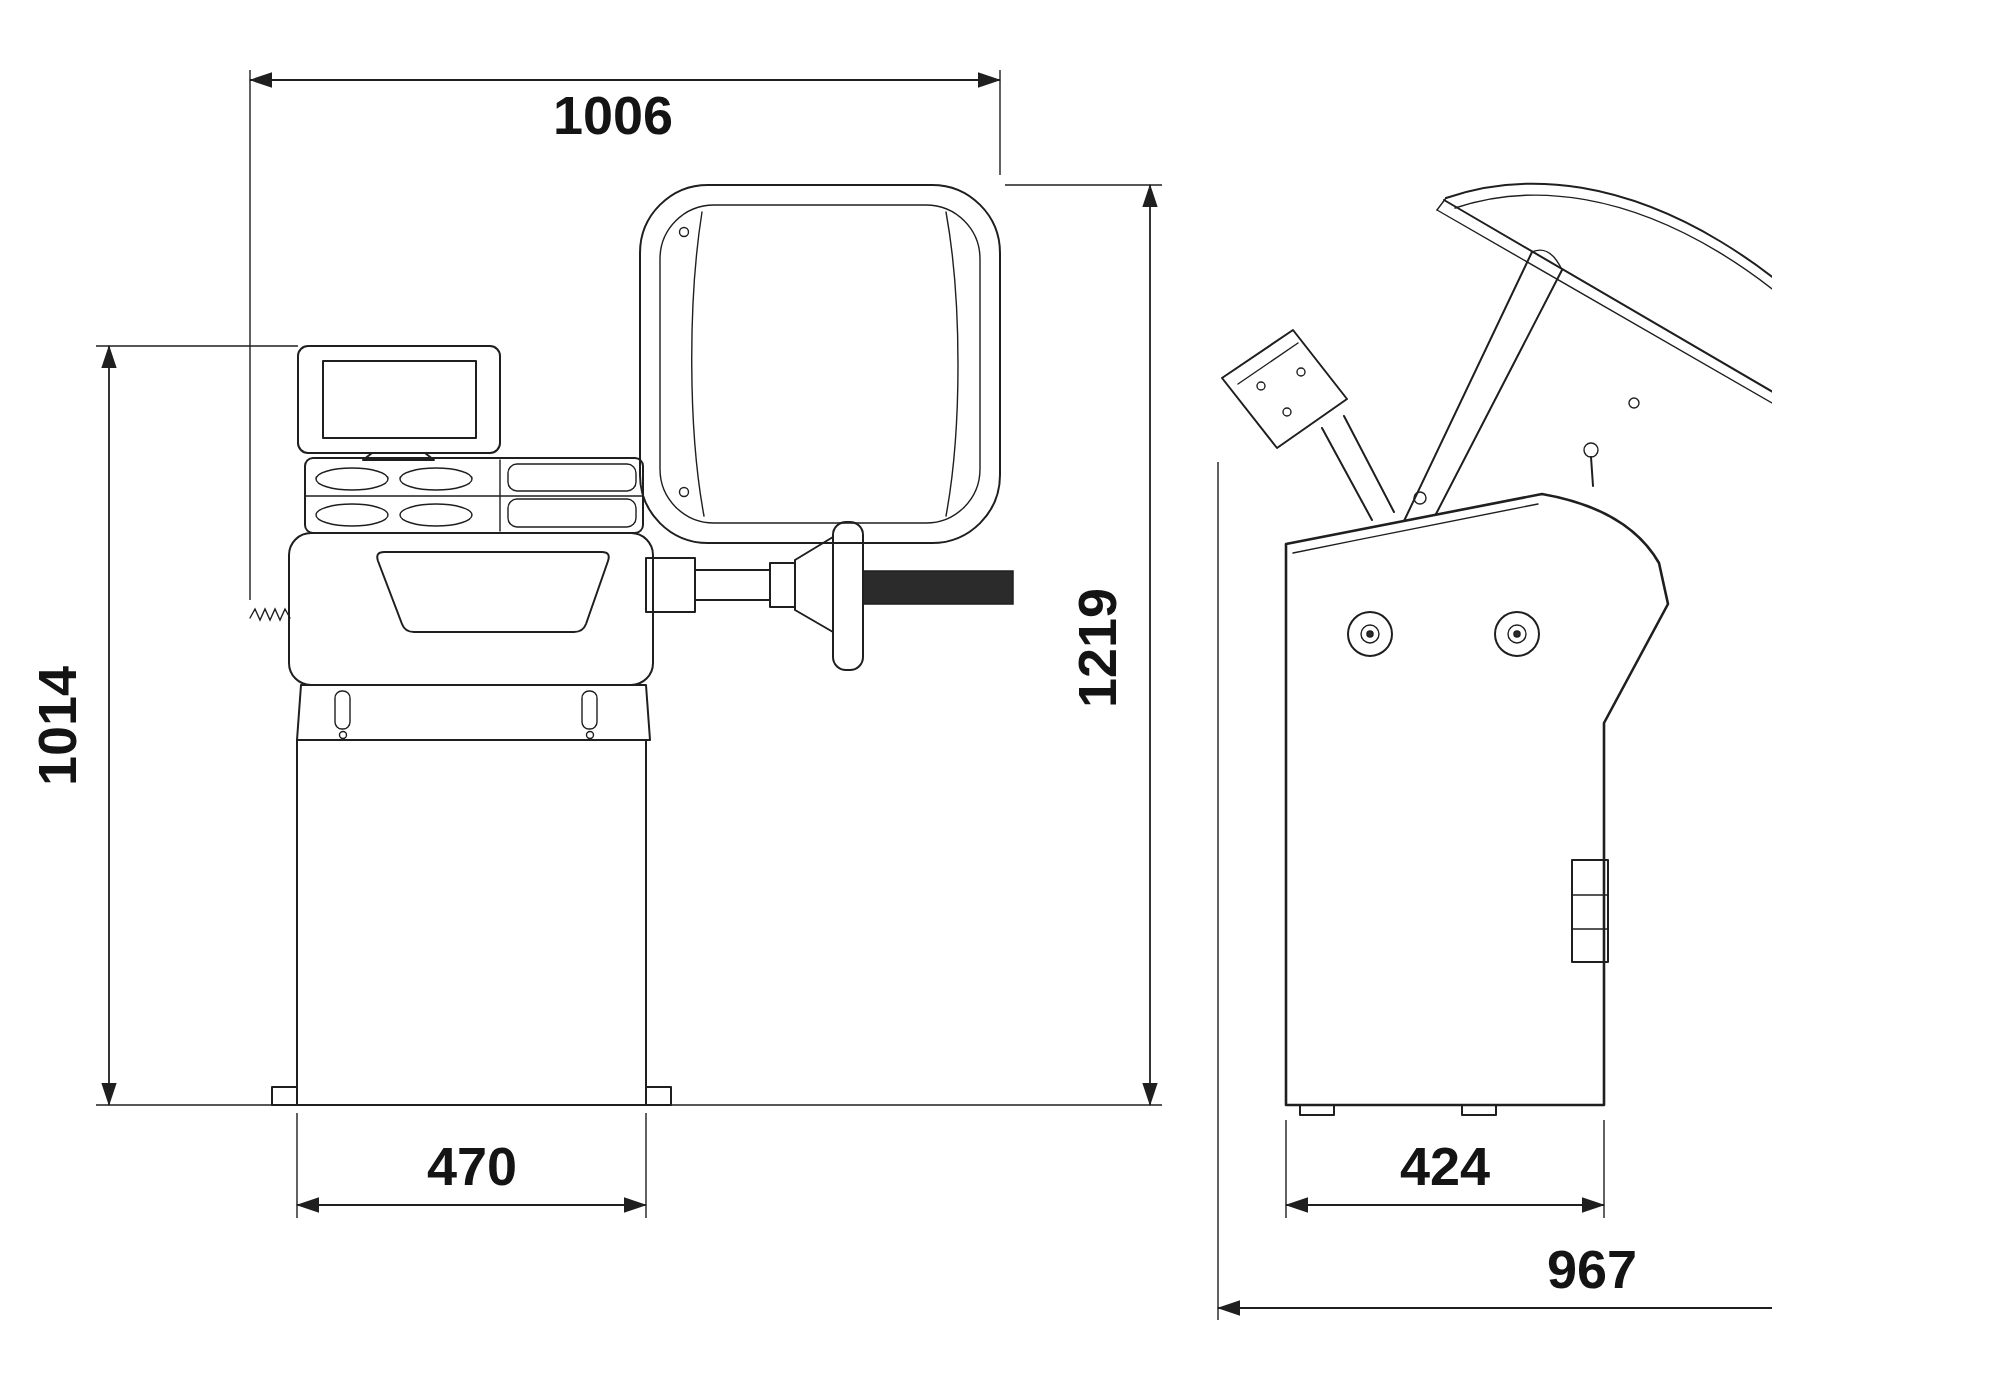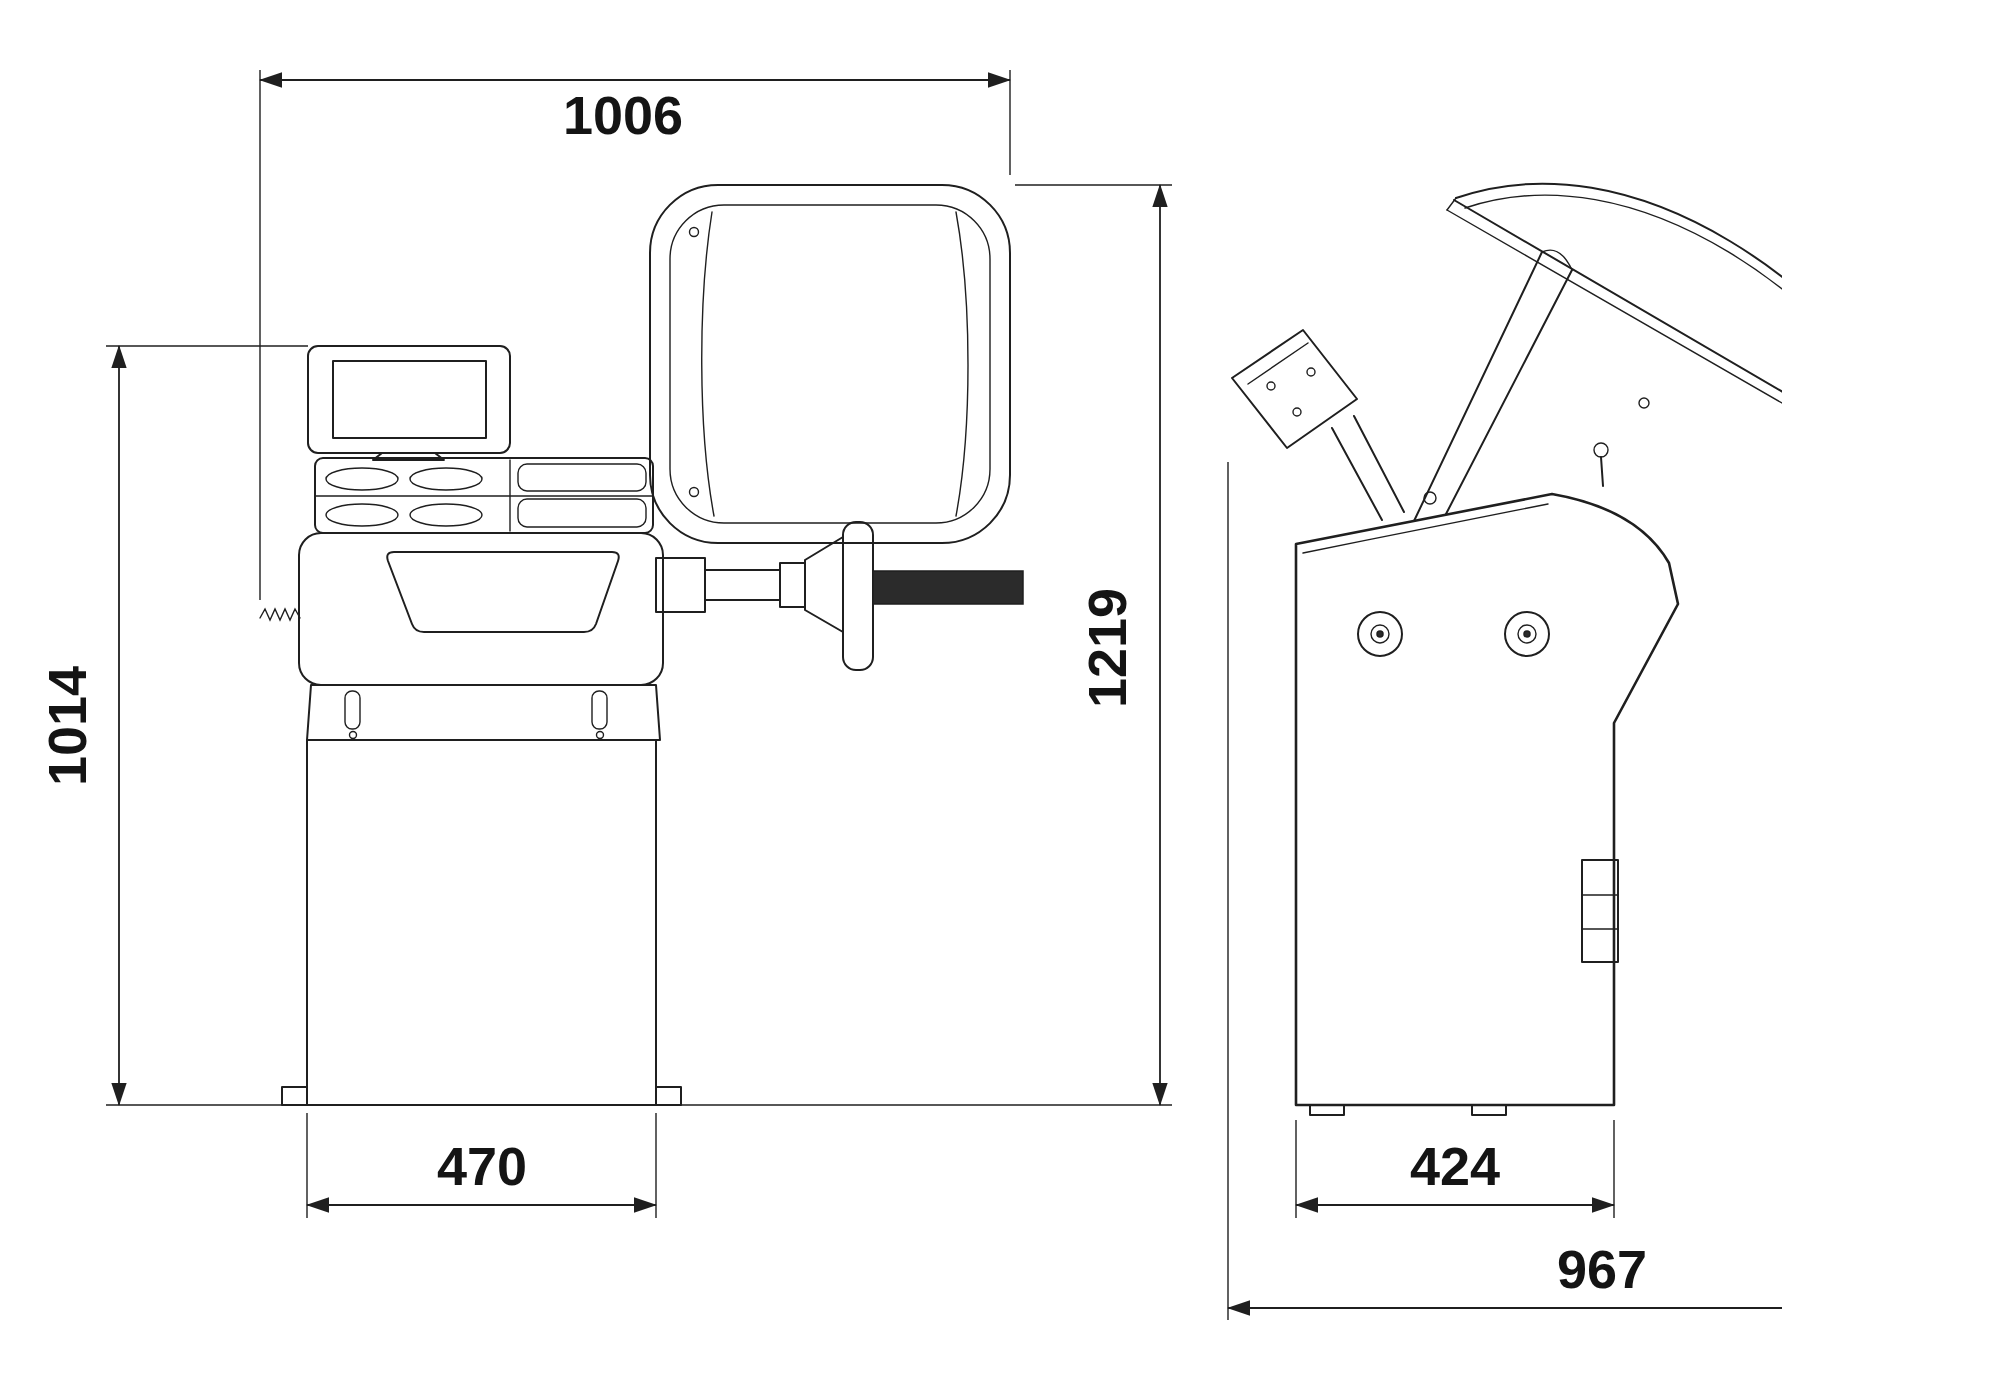--- a/index.html
+++ b/index.html
@@ -1,17 +1,17 @@
 <!DOCTYPE html>
 <html><head>
 <meta charset="utf-8">
 <style>
   html,body{margin:0;padding:0;background:#ffffff;}
   .stage{position:relative;width:1772px;height:1393px;background:#ffffff;overflow:hidden;
-         font-family:"Liberation Sans",sans-serif;padding-left:10px;}
+         font-family:"Liberation Sans",sans-serif;}
   svg{display:block;}
   .ln{fill:none;stroke:#1f1f1f;stroke-width:2;stroke-linecap:round;stroke-linejoin:round;}
   .thick{stroke-width:2.6;}
   .thin{fill:none;stroke:#1f1f1f;stroke-width:1.4;stroke-linecap:round;}
   .dim{fill:none;stroke:#1f1f1f;stroke-width:1.8;}
   .ext{fill:none;stroke:#1f1f1f;stroke-width:1.4;}
   .dimtext{font-family:"Liberation Sans",sans-serif;font-size:54px;font-weight:600;
            fill:#141414;text-anchor:middle;}
   .dark{fill:#2b2b2b;stroke:#1f1f1f;stroke-width:1.5;}
 </style>

